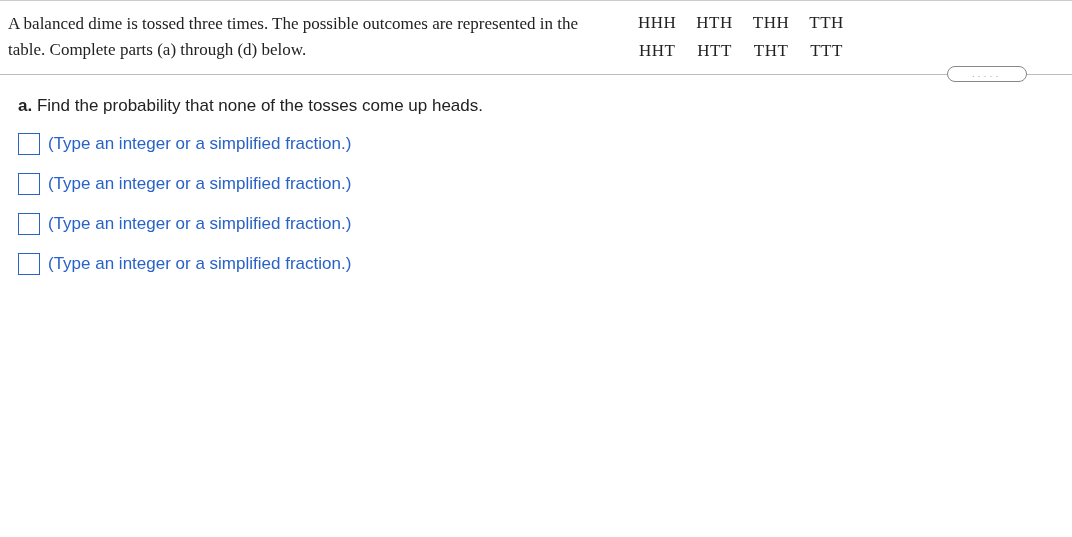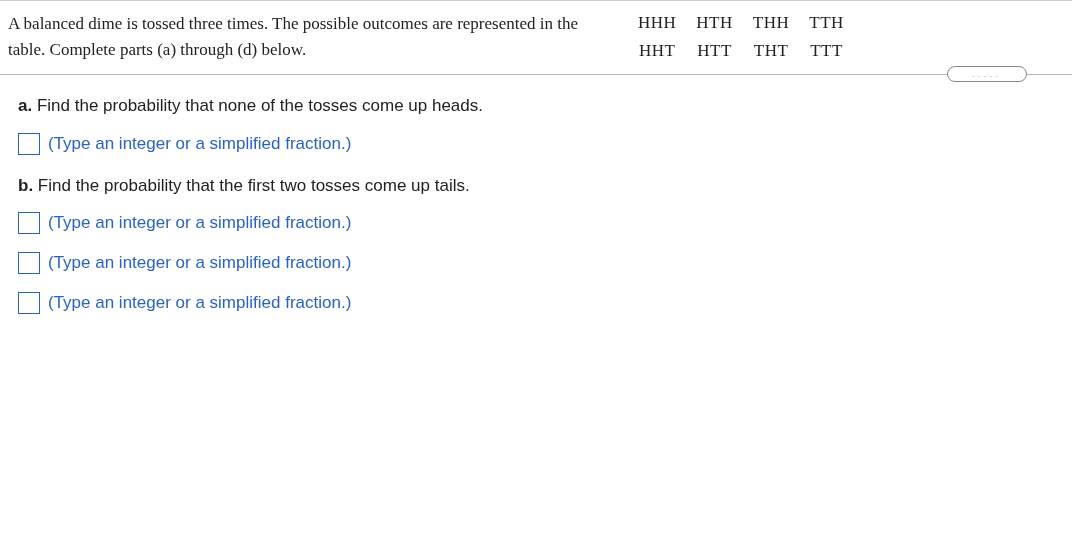--- a/index.html
+++ b/index.html
@@ -130,24 +130,20 @@
       <b>a.</b>
       <span>Find the probability that none of the tosses come up heads.</span>
     </div>
     <div class="answer-row">
       <input type="text" class="answer-input" style="">
       <span class="hint-text">(Type an integer or a simplified fraction.)</span>
     </div>
   </div>
 
   <div class="question-block">
-    <div class="question-text">
-      <b>b.</b>
-      <span>Find the probability that the first two tosses come up tails.</span>
-    </div>
     <div class="answer-row">
       <input type="text" class="answer-input" style="">
       <span class="hint-text">(Type an integer or a simplified fraction.)</span>
     </div>
   </div>
 
   <div class="question-block">
     <div class="answer-row">
       <input type="text" class="answer-input" style="">
       <span class="hint-text">(Type an integer or a simplified fraction.)</span>

